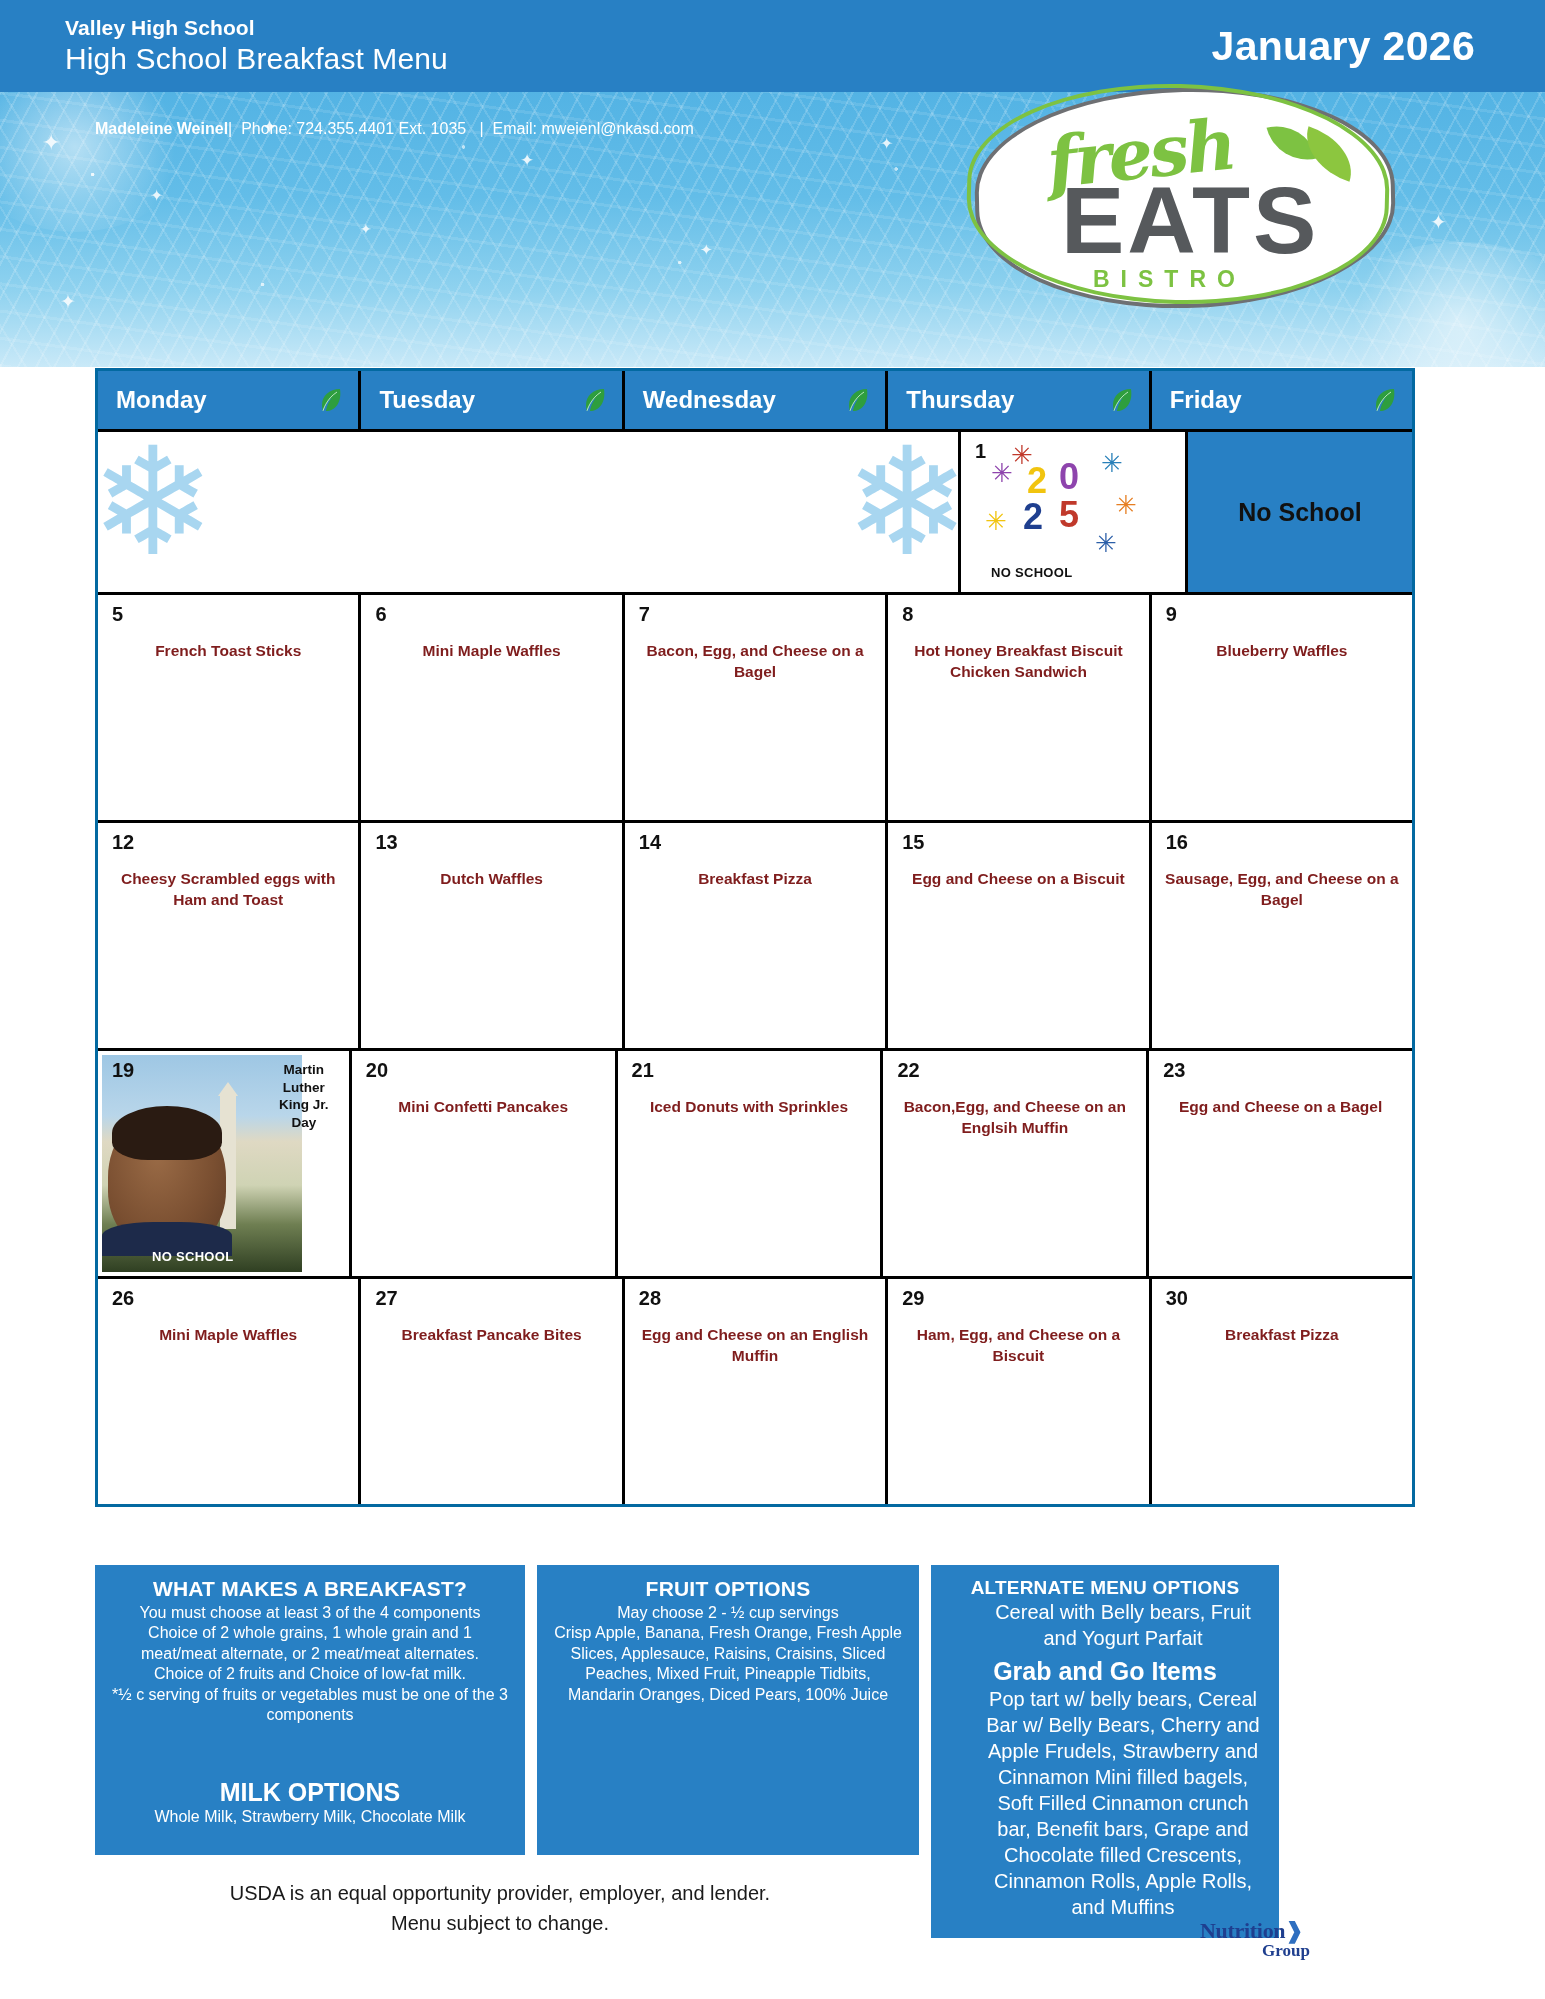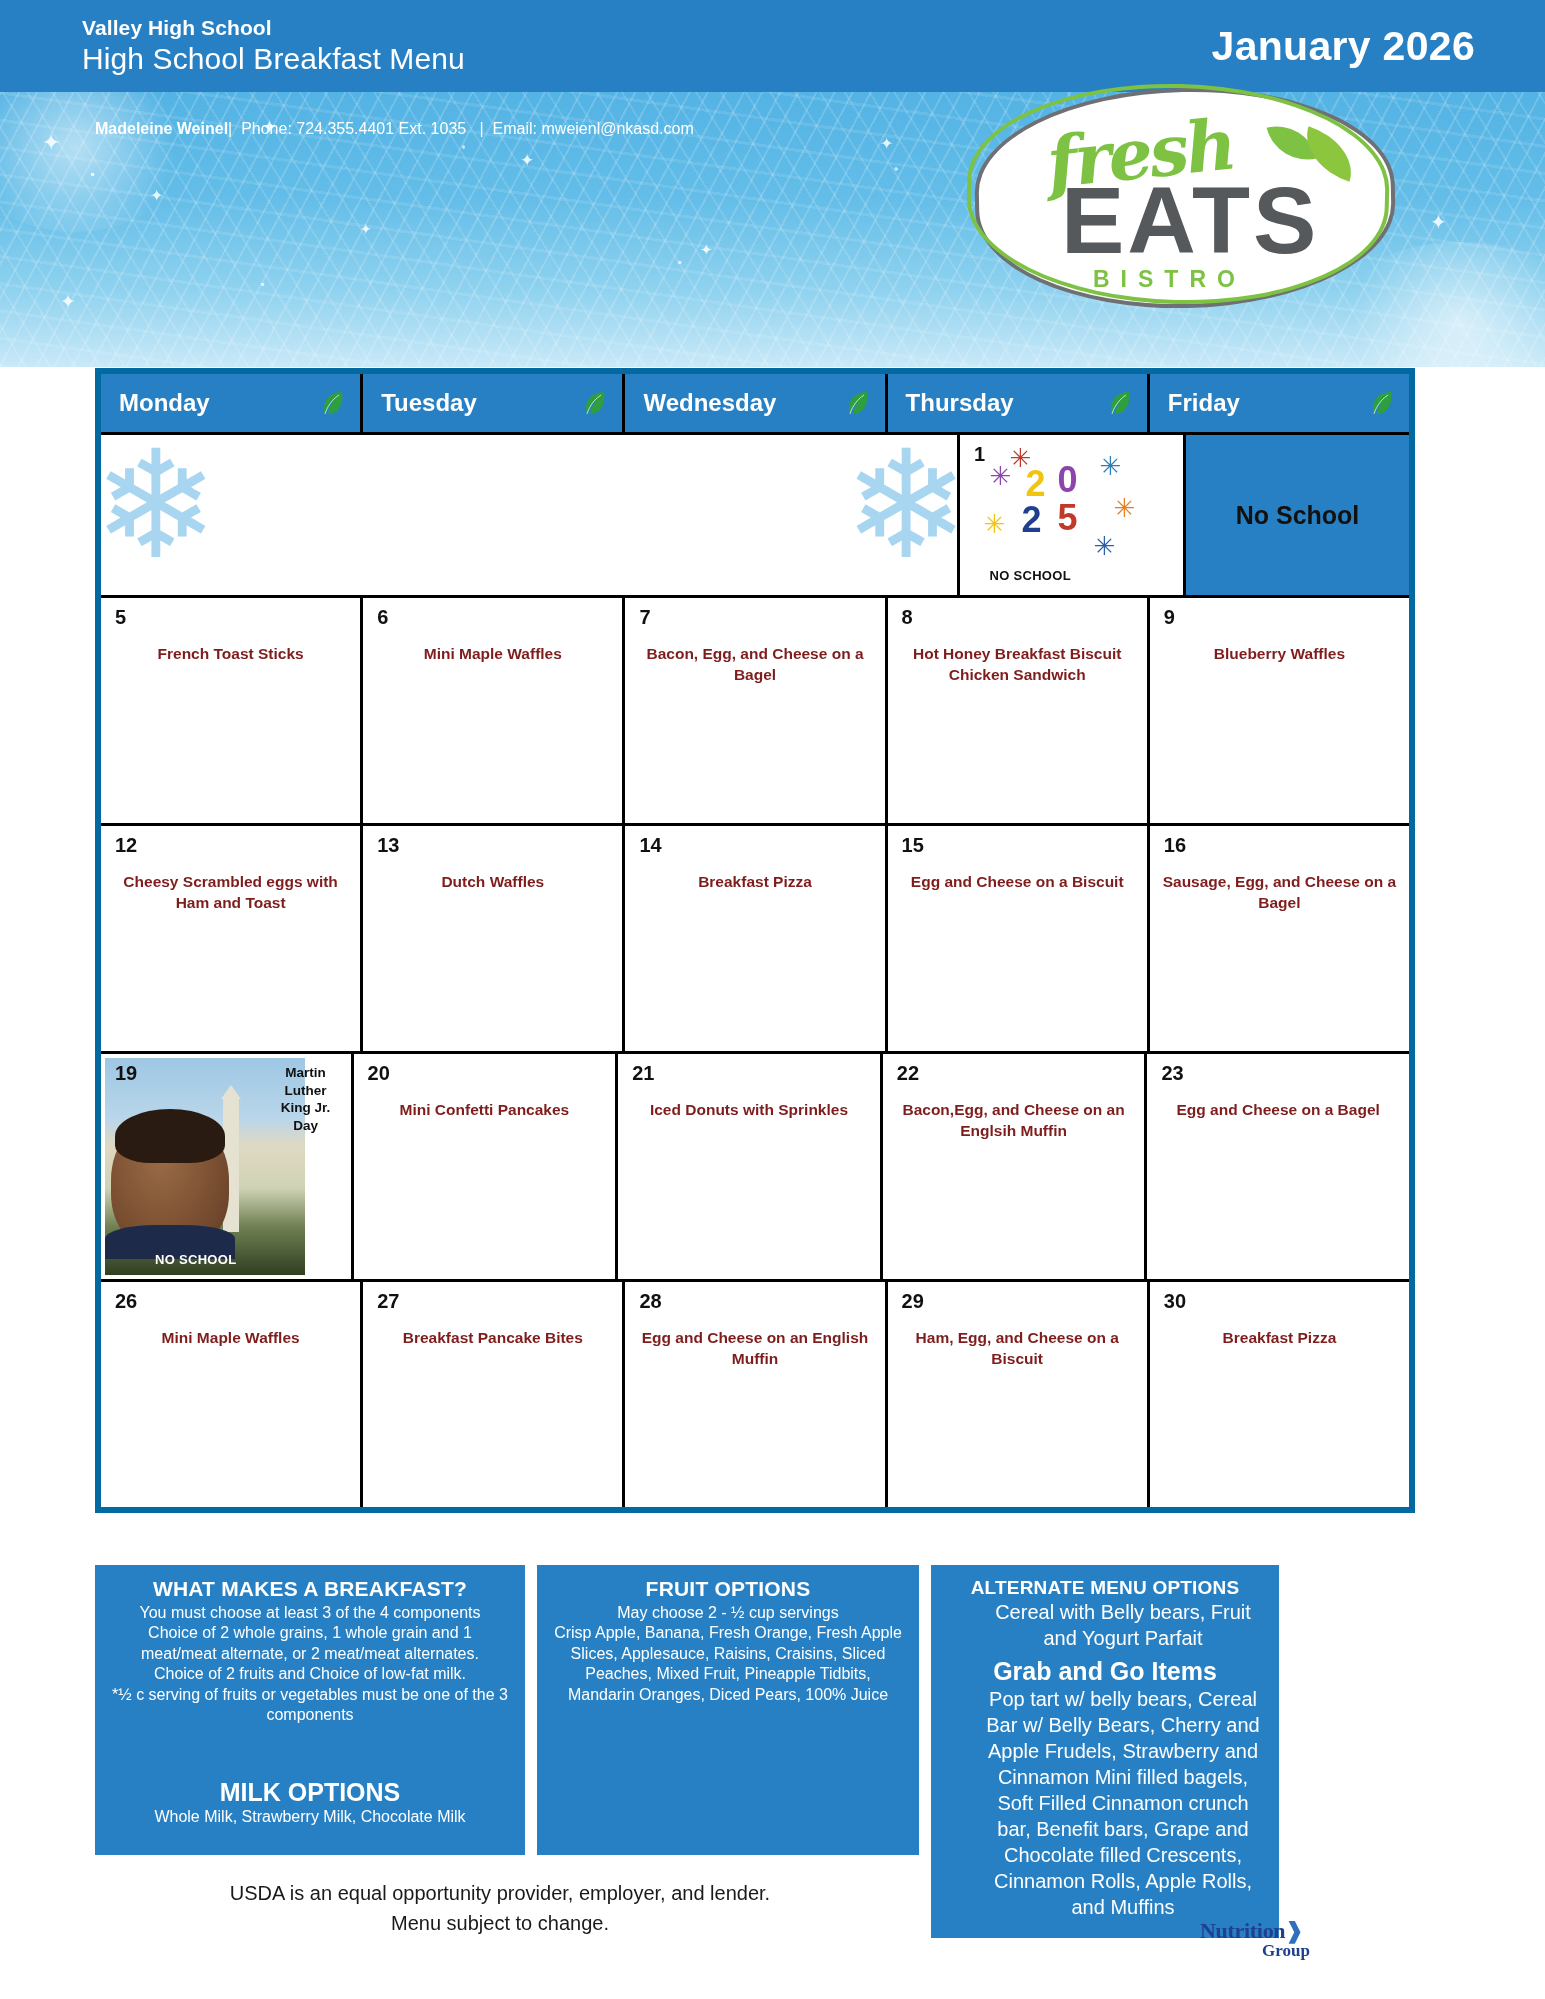--- a/index.html
+++ b/index.html
@@ -9,21 +9,21 @@
     background: #ffffff;
     overflow: hidden;
   }
   .page { position: relative; width: 1545px; height: 1999px; background:#fff; }
 
   
   .topbar {
     position: absolute; left: 0; top: 0; width: 1545px; height: 92px;
     background: #2880c4;
     display: flex; align-items: center; justify-content: space-between;
-    padding: 0 40px 0 82px;
+    padding: 0 40px 0 65px;
   }
   .school-block { line-height: 1.12; }
   .school-name { color:#fff; font-size: 21px; font-weight: 700; letter-spacing: .1px;}
   .menu-title { color:#fff; font-size: 30px; font-weight: 400; letter-spacing: .1px; margin-top: 2px;}
   .month-title { color:#fff; font-size: 41px; font-weight: 700; letter-spacing:.3px; padding-right: 30px;}
 
   
   .frostband {
     position:absolute; left:0; top:92px; width:1545px; height:275px;
     background:
@@ -68,21 +68,21 @@
   }
   .logo-bistro {
     position:absolute; left:118px; top:178px; font-size:23px; font-weight:700;
     color:#7dc242; letter-spacing:11px; font-family:"Liberation Sans", sans-serif;
   }
   .leaf-a, .leaf-b { position:absolute; background:#7dc242; }
   .leaf-a { left:296px; top:34px; width:42px; height:42px; border-radius:0 100% 0 100%; transform:rotate(-14deg); }
   .leaf-b { left:326px; top:46px; width:56px; height:40px; border-radius:0 100% 0 100%; transform:rotate(18deg); background:#8cc63f;}
 
   
-  .cal { position:absolute; left:95px; top:368px; width:1320px; border:6px solid #0369a1; }
+  .cal { position:absolute; left:95px; top:368px; width:1320px; border:3px solid #0369a1; }
   .cal-head { display:flex; }
   .cal-head .cell {
     flex:1 1 0; background:#2880c4; color:#fff; height:58px;
     display:flex; align-items:center; justify-content:space-between;
     padding: 0 16px 0 18px; border-right:3px solid #000;
     font-size:24px; font-weight:700;
   }
   .cal-head .cell:last-child { border-right:none; }
   .leaf-icon { width:22px; height:26px; flex:0 0 auto; }
 

